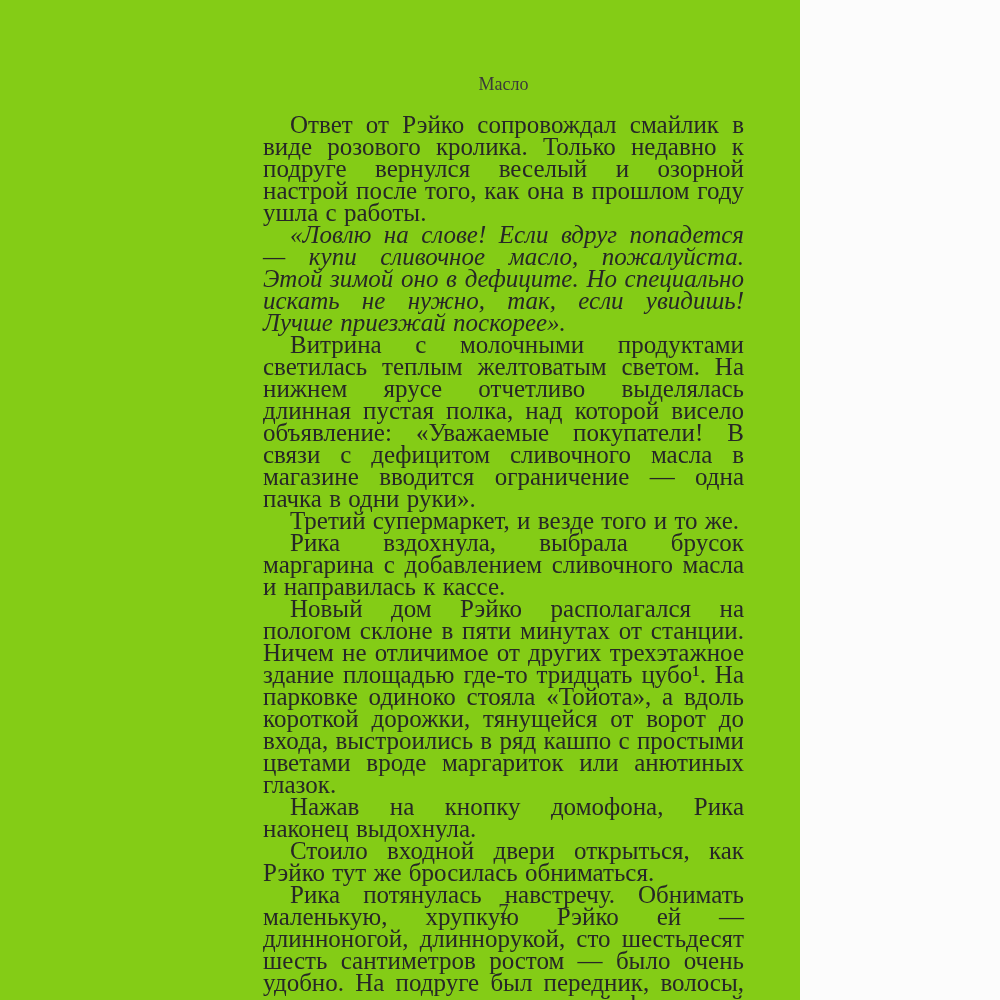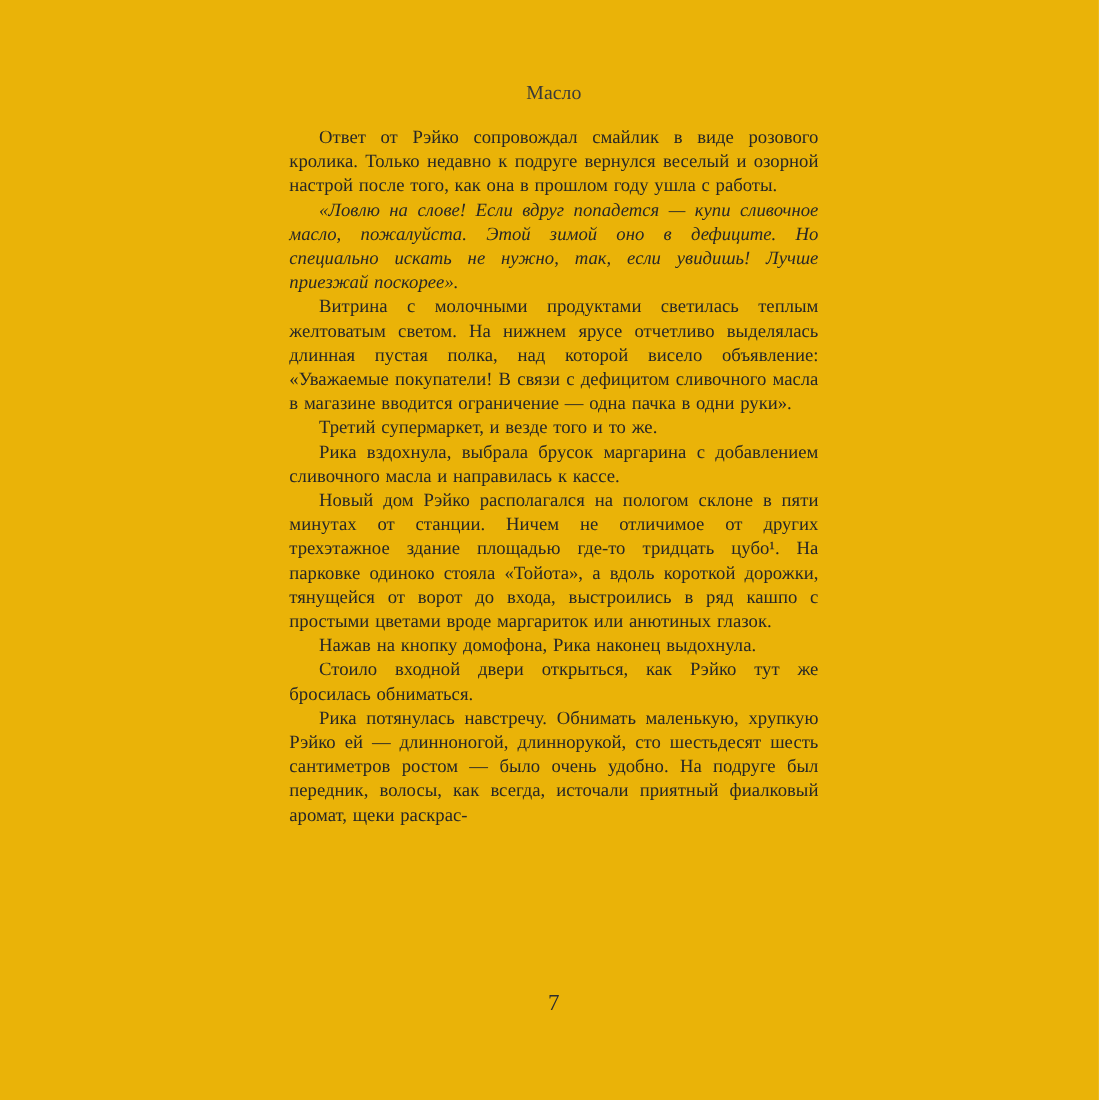--- a/index.html
+++ b/index.html
@@ -9,43 +9,43 @@
   body {
     width: 1000px;
     height: 1000px;
     background: #fcfcfc;
     font-family: "Liberation Serif", "DejaVu Serif", serif;
     color: #272727;
     overflow: hidden;
   }
   .book-page {
     position: relative;
-    width: 999px;
+    width: 800px;
     height: 1000px;
-    background: #eab308;
+    background: #84cc16;
   }
   .text-column {
     position: absolute;
     left: 263px;
     top: 74px;
     width: 481px;
   }
   .running-title {
     text-align: center;
     font-size: 18px;
     line-height: 20px;
     color: #3a3a3a;
     margin: 0 0 20px 0;
     font-weight: normal;
   }
   .body-text p {
     margin: 0;
     text-indent: 27px;
     text-align: justify;
-    font-size: 17px;
+    font-size: 25px;
     line-height: 22px;
     color: #272727;
     word-spacing: 1px;
   }
   .body-text p.quote-italic {
     font-style: italic;
   }
   .footnote-block {
     margin-top: 7px;
   }

